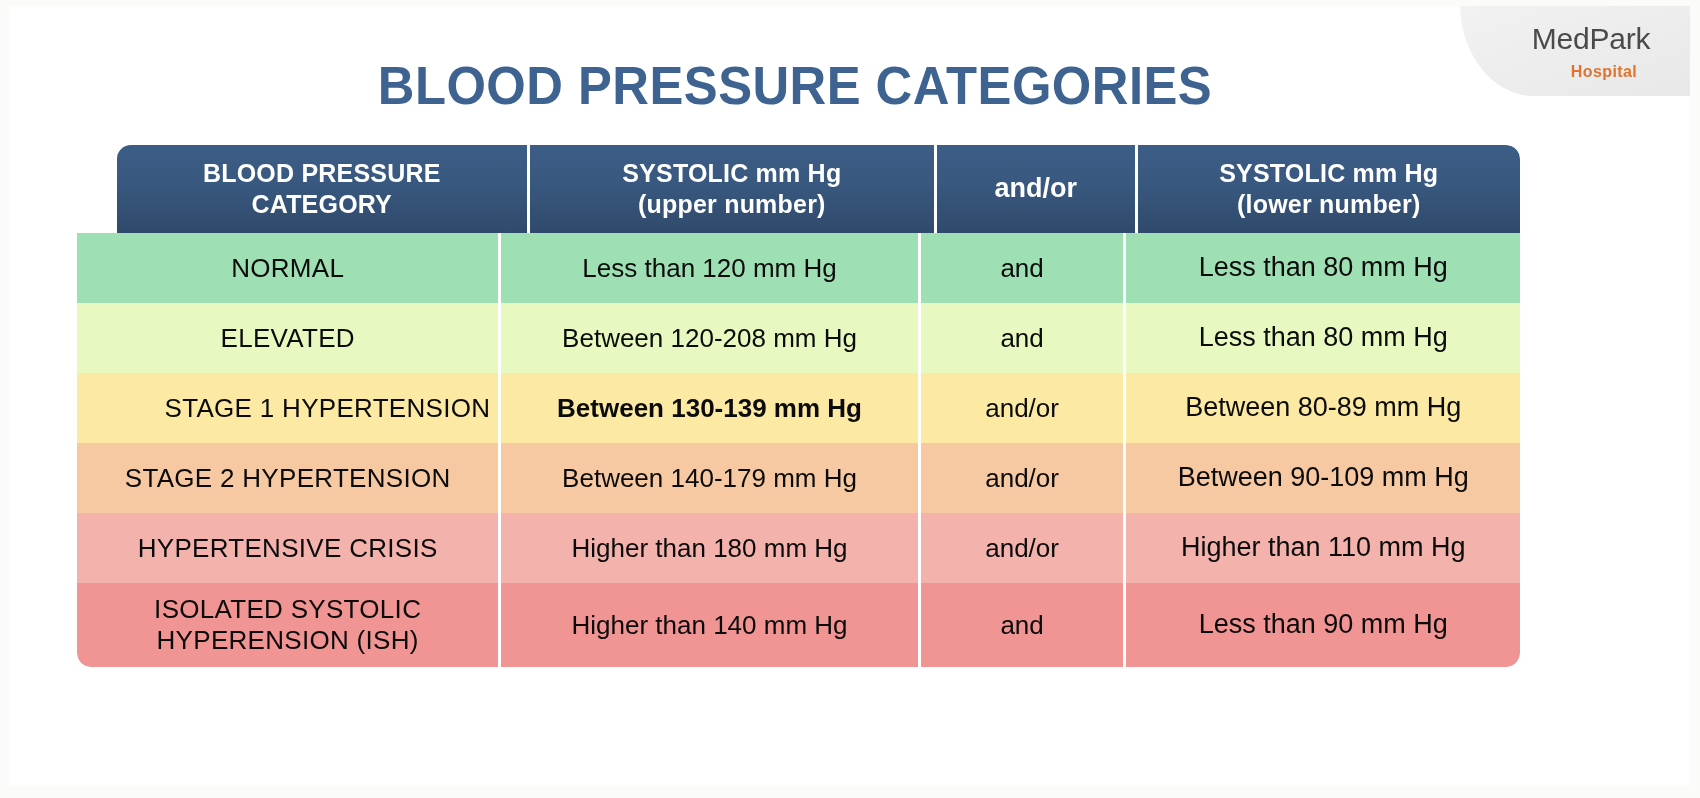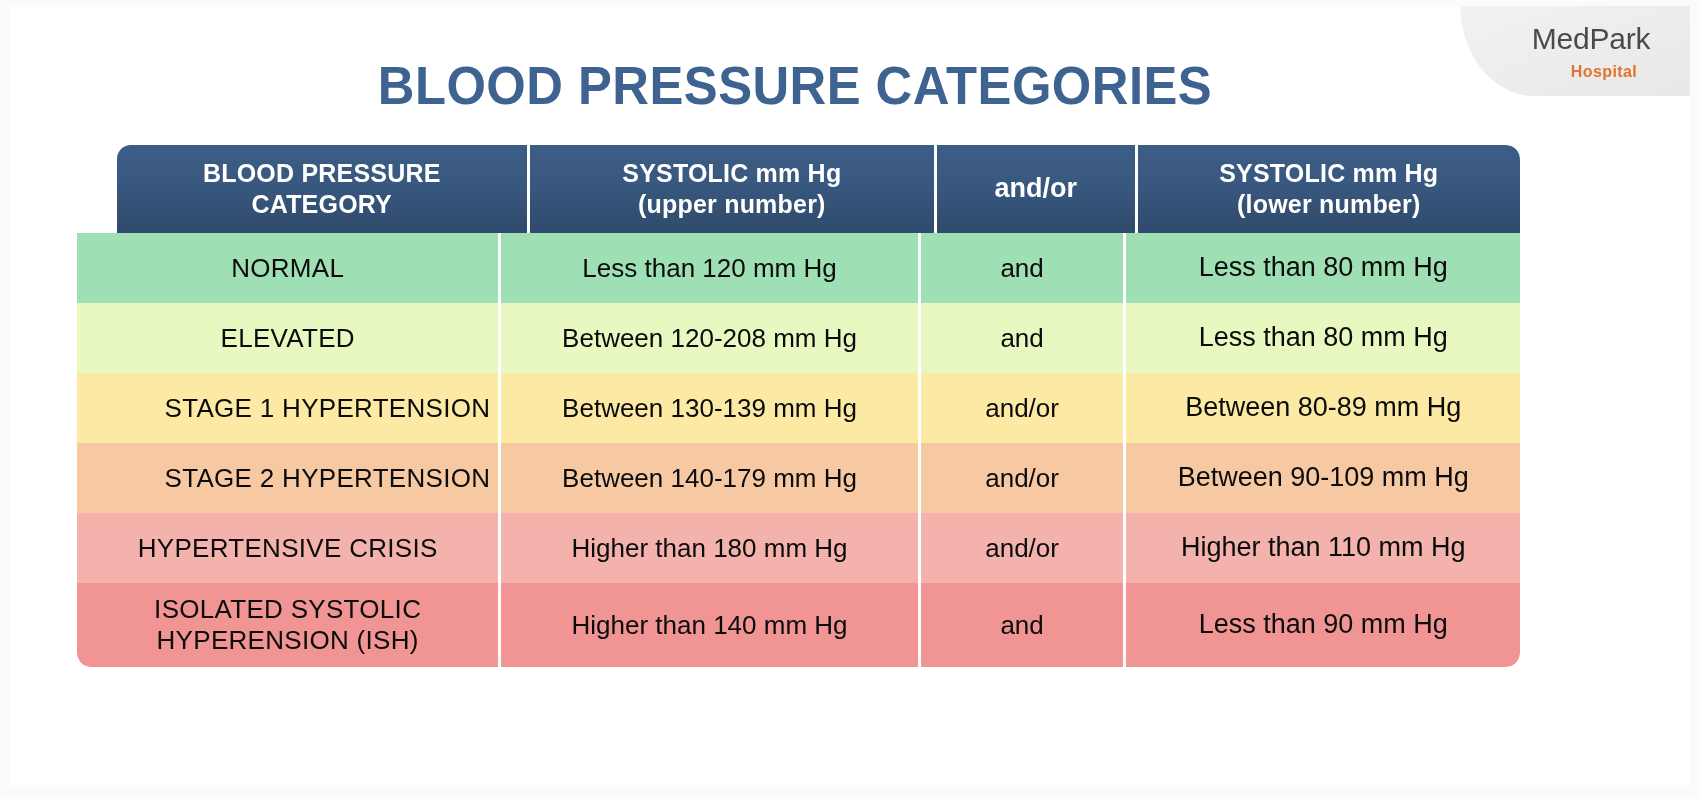--- a/index.html
+++ b/index.html
@@ -209,33 +209,33 @@
       </div>
       <div class="cell col-dia" style="background: rgb(231, 248, 192);">
         <div>Less than 80 mm Hg</div>
       </div>
     </div>
 
     <div class="row body-row" id="row-3">
       <div class="cell col-cat" style="background: rgb(251, 233, 164); justify-content: flex-end;">
         <div>STAGE 1 HYPERTENSION</div>
       </div>
-      <div class="cell col-sys" style="background: rgb(251, 233, 164);">
+      <div class="cell col-sys" style="background: rgb(251, 233, 164); font-weight: bold;">
         <div>Between 130-139 mm Hg</div>
       </div>
       <div class="cell col-op" style="background: rgb(251, 233, 164);">
         <div>and/or</div>
       </div>
       <div class="cell col-dia" style="background: rgb(251, 233, 164);">
         <div>Between 80-89 mm Hg</div>
       </div>
     </div>
 
     <div class="row body-row" id="row-4">
-      <div class="cell col-cat" style="background: rgb(247, 201, 162); justify-content: flex-end;">
+      <div class="cell col-cat" style="background: rgb(247, 201, 162);">
         <div>STAGE 2 HYPERTENSION</div>
       </div>
       <div class="cell col-sys" style="background: rgb(247, 201, 162);">
         <div>Between 140-179 mm Hg</div>
       </div>
       <div class="cell col-op" style="background: rgb(247, 201, 162);">
         <div>and/or</div>
       </div>
       <div class="cell col-dia" style="background: rgb(247, 201, 162);">
         <div>Between 90-109 mm Hg</div>

